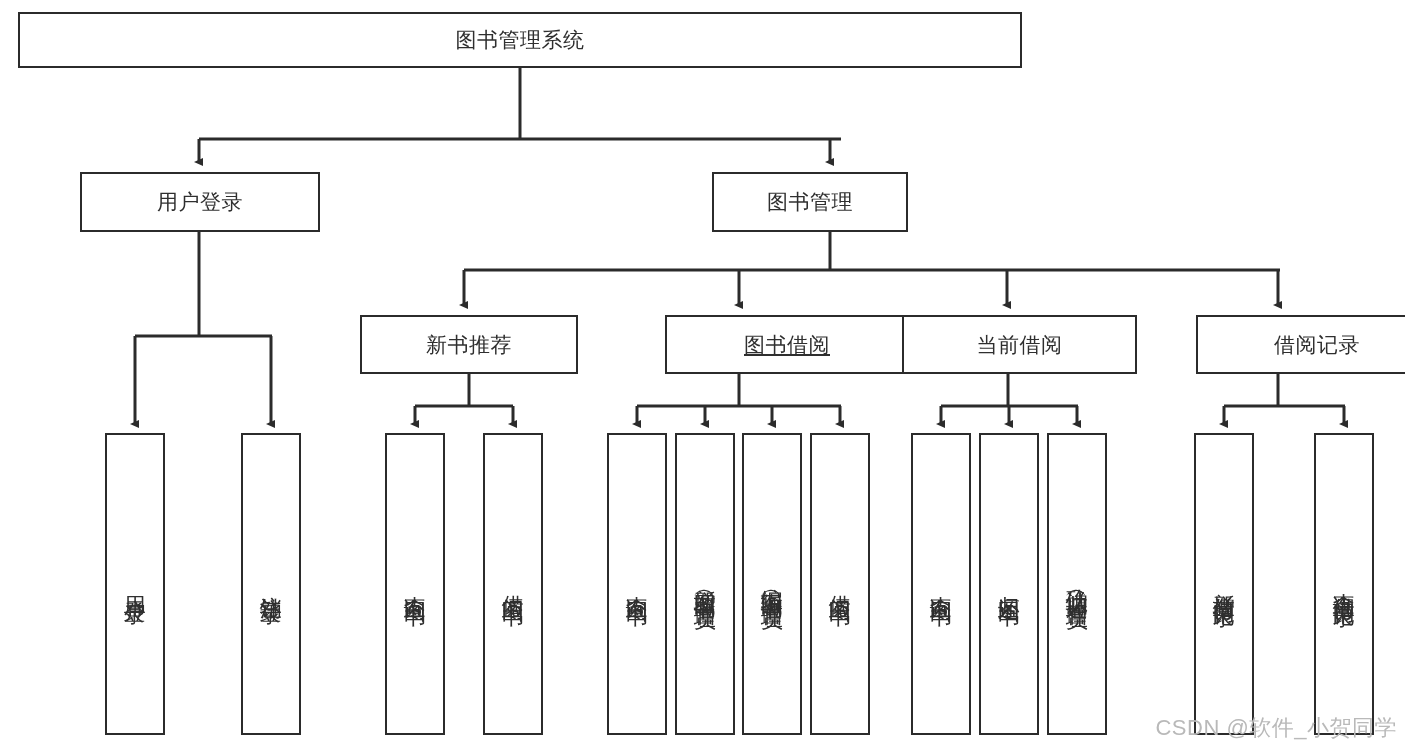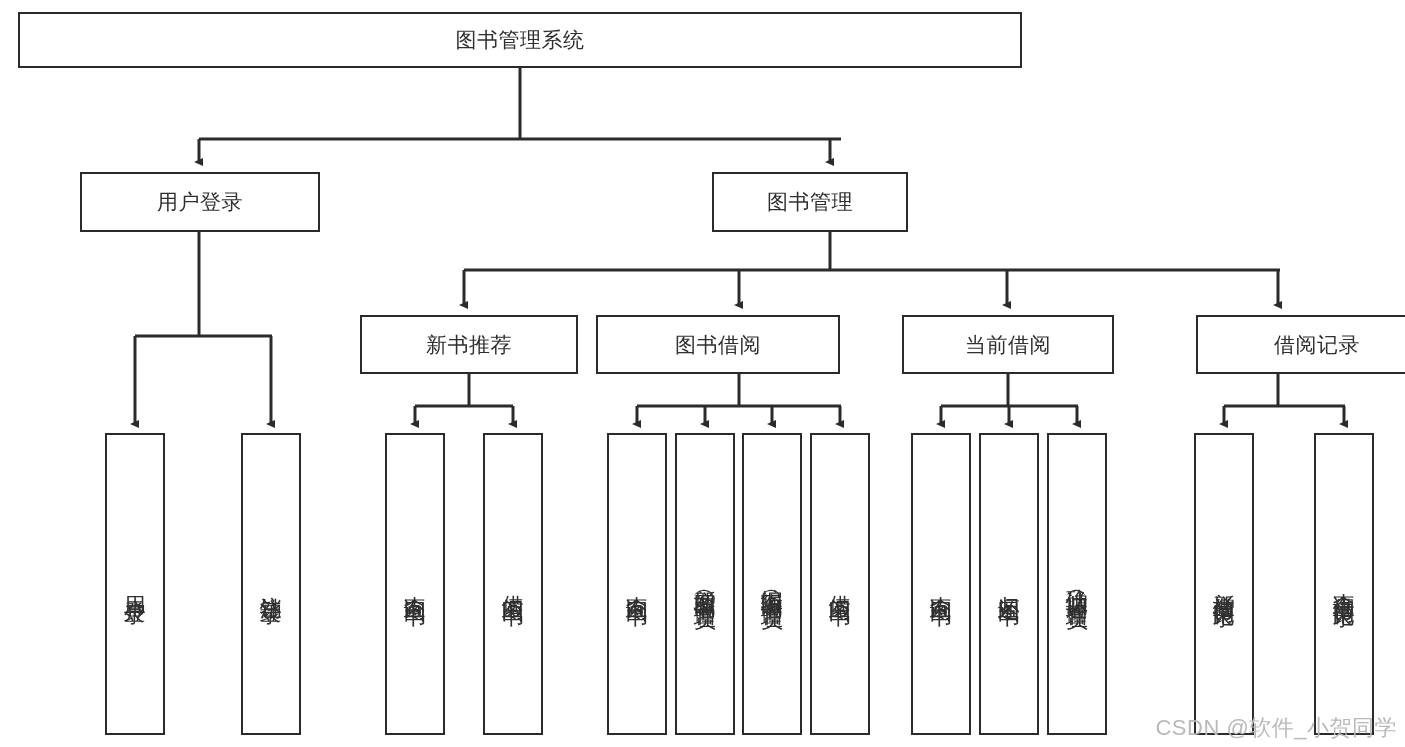--- a/index.html
+++ b/index.html
@@ -127,24 +127,24 @@
   <div class="node horiz" style="left:80px; top:172px; width:240px; height:60px;">
     <span>用户登录</span>
   </div>
   <div class="node horiz" style="left:712px; top:172px; width:196px; height:60px;">
     <span>图书管理</span>
   </div>
 
   <div class="node horiz" style="left:360px; top:315px; width:218px; height:59px;">
     <span>新书推荐</span>
   </div>
-  <div class="node horiz" style="left:596px; top:315px; width:244px; height:59px;">
+  <div class="node horiz" style="left:665px; top:315px; width:244px; height:59px;text-decoration:underline;">
     <span>图书借阅</span>
   </div>
-  <div class="node horiz" style="left:902px; top:315px; width:212px; height:59px;">
+  <div class="node horiz" style="left:902px; top:315px; width:235px; height:59px;">
     <span>当前借阅</span>
   </div>
   <div class="node horiz" style="left:1196px; top:315px; width:242px; height:59px;">
     <span>借阅记录</span>
   </div>
 
   <div class="node vert" style="left:105px; top:433px; width:60px; height:302px;">
     <span class="vlabel">用户登录</span>
   </div>
   <div class="node vert" style="left:241px; top:433px; width:60px; height:302px;">

